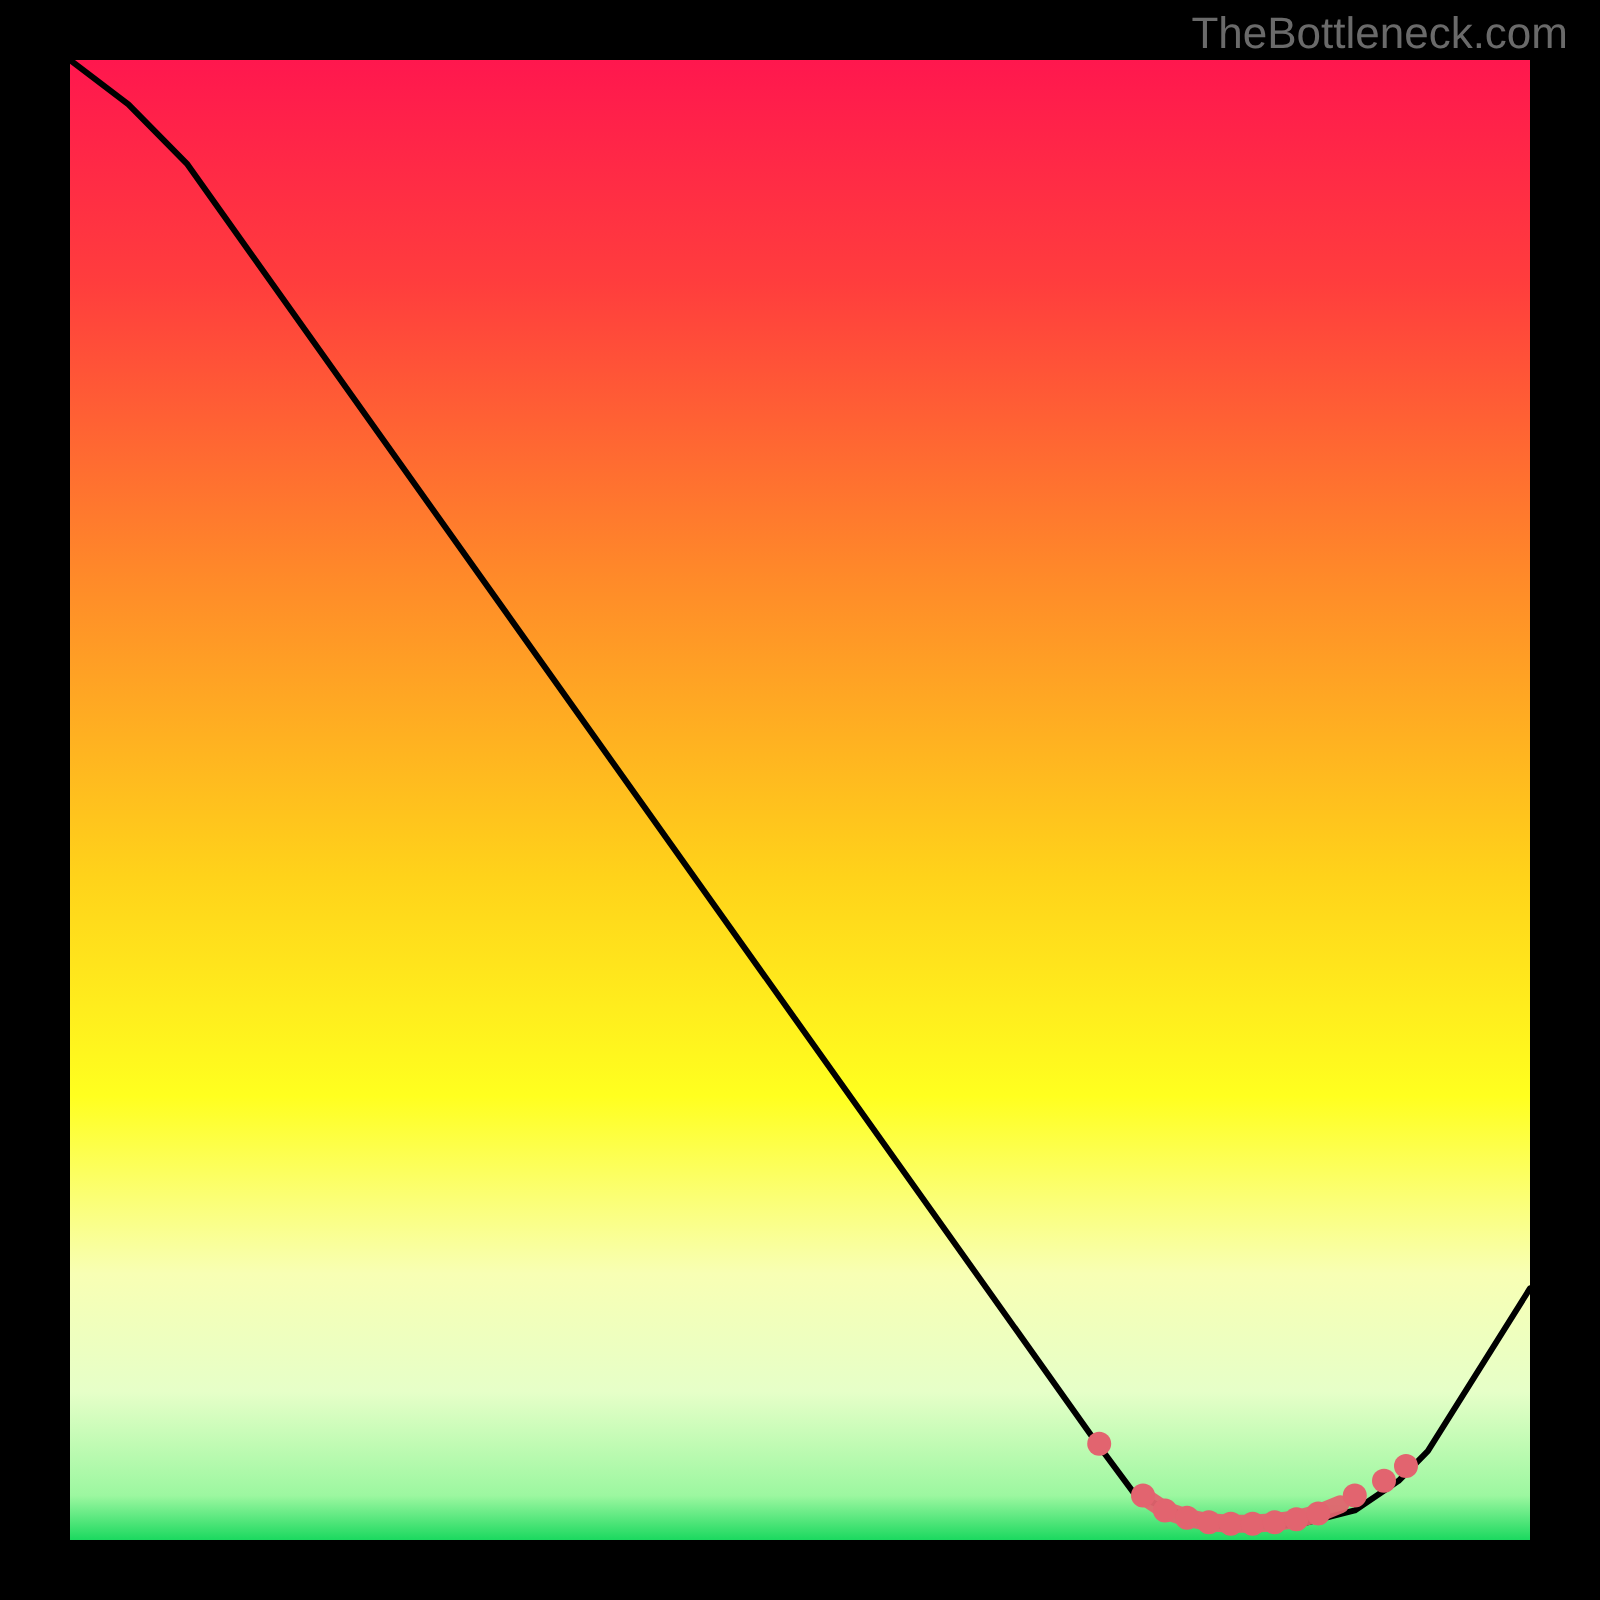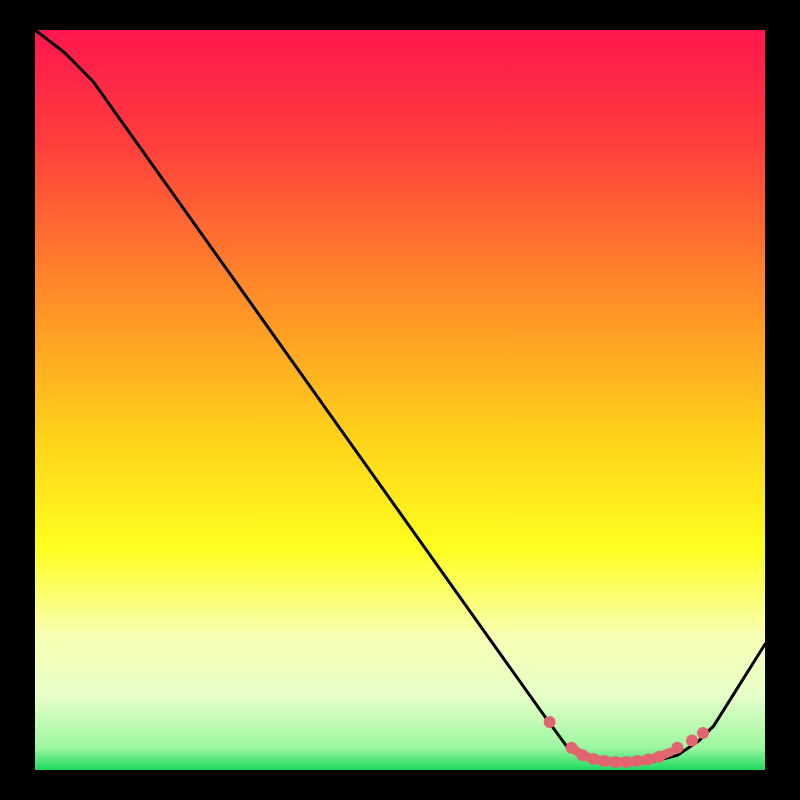--- a/index.html
+++ b/index.html
@@ -34,20 +34,21 @@
     height: 740px;
   }
   .plot-area svg {
     display: block;
   }
 </style>
 </head>
 <body>
 
 <div class="outer">
+  <div class="watermark">TheBottleneck.com</div>
 
   <div class="plot-area">
     <svg width="730" height="740" viewBox="0 0 730 740">
       <defs>
         <linearGradient id="bg-grad" x1="0" y1="0" x2="0" y2="1">
           <stop offset="0%" stop-color="#ff174e"></stop>
           <stop offset="15%" stop-color="#ff3d3d"></stop>
           <stop offset="35%" stop-color="#ff8a29"></stop>
           <stop offset="55%" stop-color="#ffd21a"></stop>
           <stop offset="70%" stop-color="#ffff1f"></stop>

